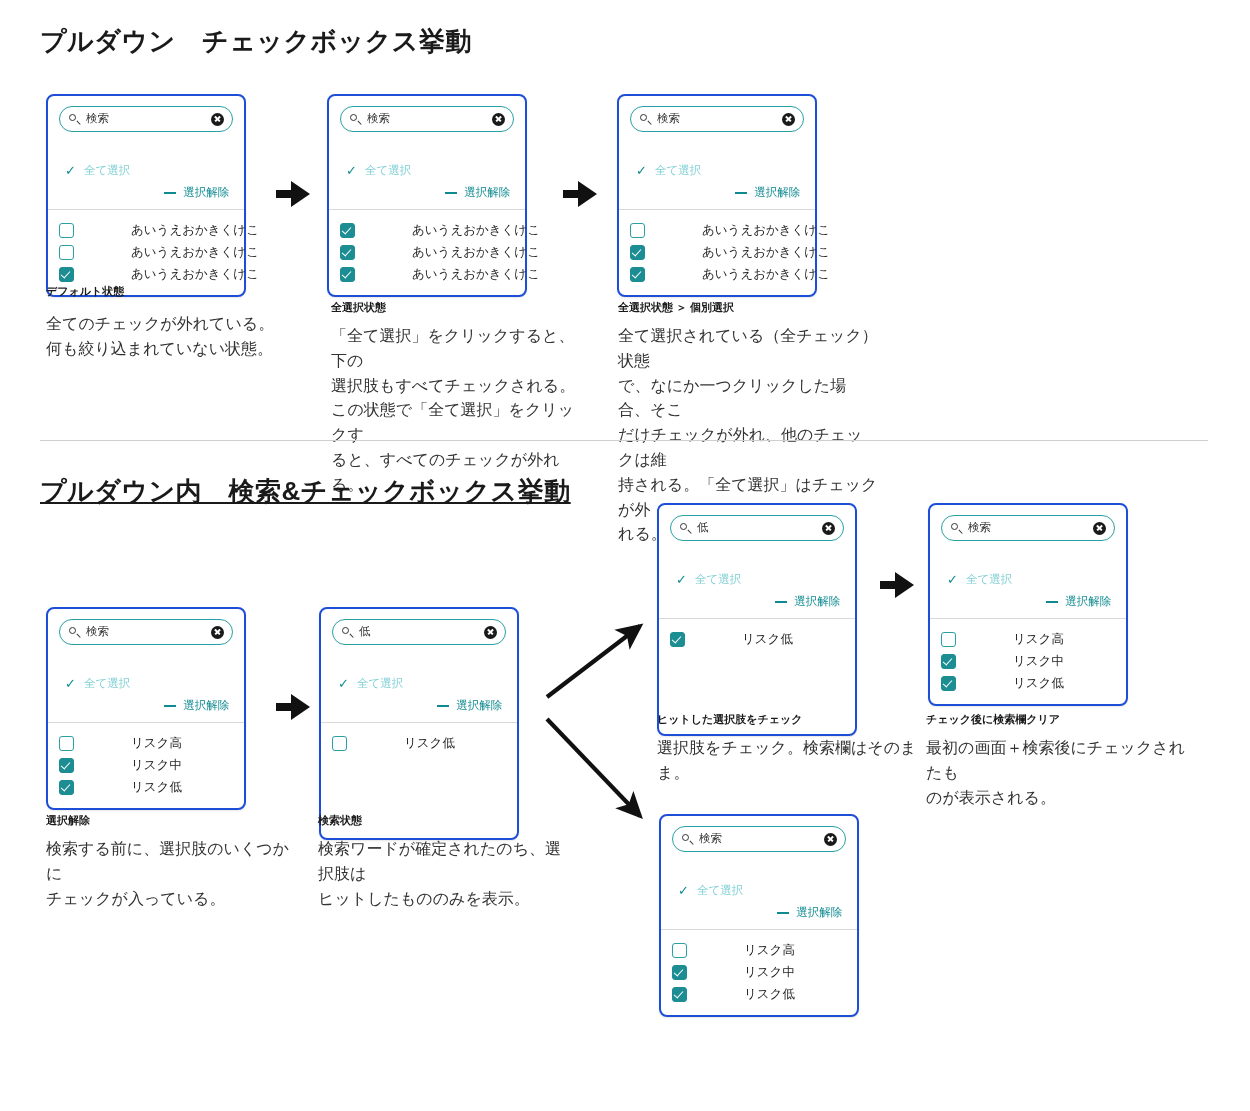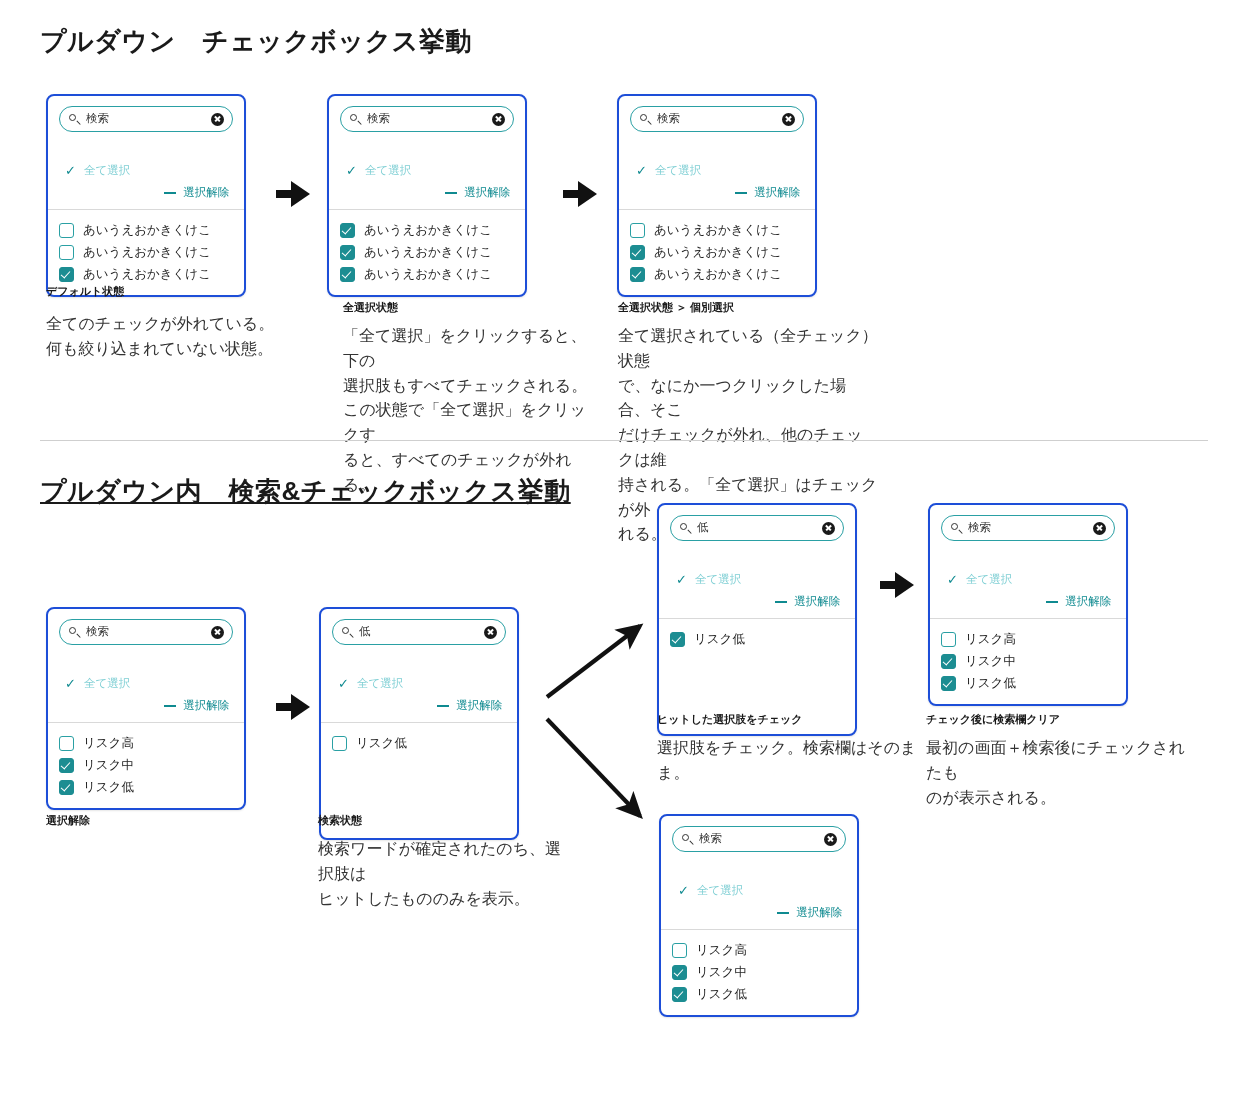--- a/index.html
+++ b/index.html
@@ -135,20 +135,21 @@
 
   
   .dd-body { padding: 9px 0 10px 0; min-height: 30px; }
   .dd-body.tall { min-height: 96px; }
   .opt {
     display: flex;
     align-items: center;
     padding: 4px 11px;
     height: 22px;
     box-sizing: border-box;
+    gap: 48px;
   }
   .cb {
     width: 15px; height: 15px;
     border-radius: 3px;
     box-sizing: border-box;
     flex: 0 0 auto;
     margin-right: 9px;
     position: relative;
   }
   .cb.off { border: 1.8px solid #2aa0a4; background: #ffffff; }
@@ -337,21 +338,21 @@
       </div>
     </div>
   </div>
 
   <div class="caption" style="left:46px; top:284px; width:250px;">
     <div class="caption-title">デフォルト状態</div>
     <div class="caption-body" style="margin-top:13px;">全てのチェックが外れている。
 何も絞り込まれていない状態。</div>
   </div>
 
-  <div class="caption" style="left:343px; top:300px; width:255px;">
+  <div class="caption" style="left:331px; top:300px; width:255px;">
     <div class="caption-title">全選択状態</div>
     <div class="caption-body">「全て選択」をクリックすると、下の
 選択肢もすべてチェックされる。
 この状態で「全て選択」をクリックす
 ると、すべてのチェックが外れる。</div>
   </div>
 
   <div class="caption" style="left:618px; top:300px; width:260px;">
     <div class="caption-title">全選択状態 ＞ 個別選択</div>
     <div class="caption-body">全て選択されている（全チェック）状態
@@ -554,20 +555,22 @@
       </div>
       <div class="opt">
         <span class="cb on"></span>
         <span class="opt-label">リスク低</span>
       </div>
     </div>
   </div>
 
   <div class="caption" style="left:46px; top:813px; width:255px;">
     <div class="caption-title">選択解除</div>
+    <div class="caption-body">検索する前に、選択肢のいくつかに
+チェックが入っている。</div>
   </div>
 
   <div class="caption" style="left:657px; top:712px; width:262px;">
     <div class="caption-title">ヒットした選択肢をチェック</div>
     <div class="caption-body">選択肢をチェック。検索欄はそのまま。</div>
   </div>
 
   <div class="caption" style="left:318px; top:813px; width:258px;">
     <div class="caption-title">検索状態</div>
     <div class="caption-body">検索ワードが確定されたのち、選択肢は

